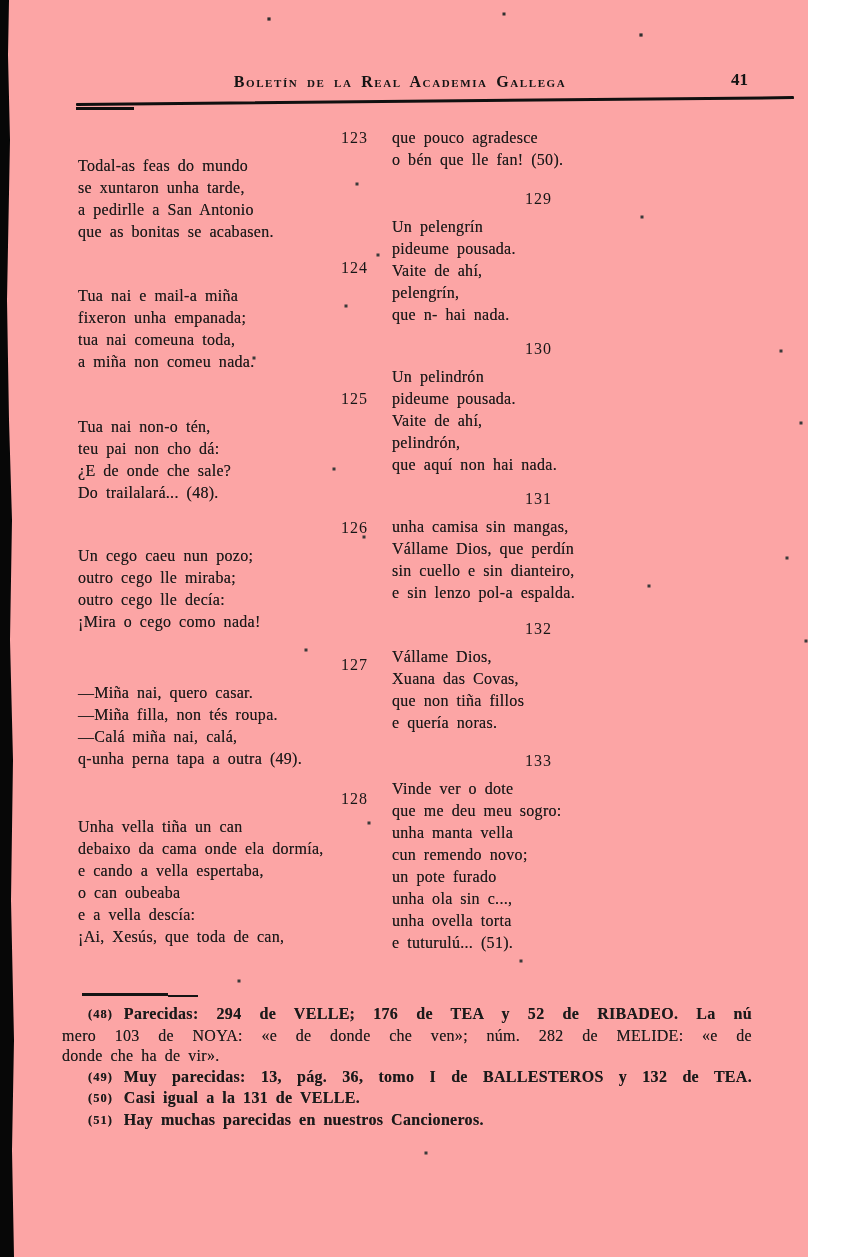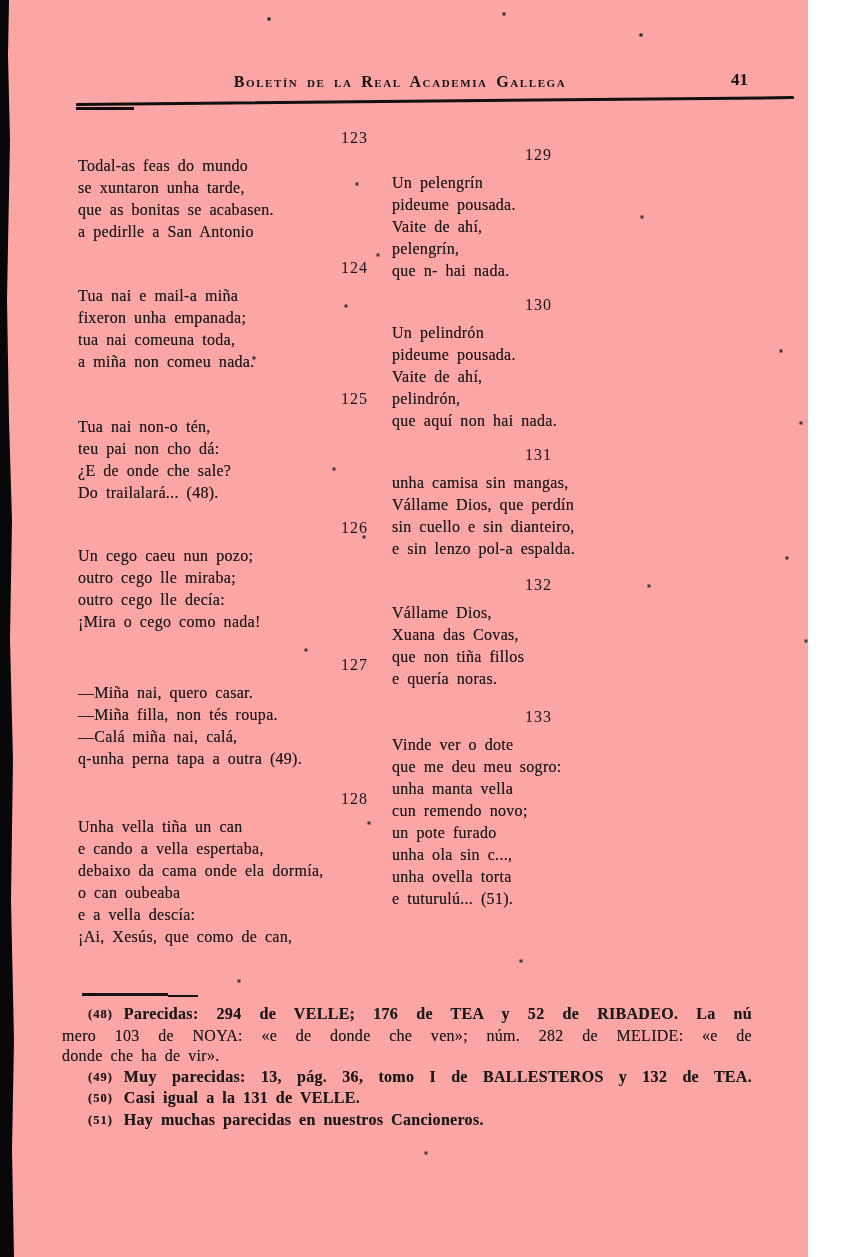--- a/index.html
+++ b/index.html
@@ -82,22 +82,22 @@
   <div class="header-title">Boletín de la Real Academia Gallega</div>
   <div class="page-number">41</div>
   <div class="header-rule"></div>
   <div class="header-rule-stub"></div>
 
   <div class="column column-left">
       <div class="verse" style="margin-top: 0px;">
         <div class="verse-number">123</div>
         <div class="verse-line">Todal-as feas do mundo</div>
         <div class="verse-line">se xuntaron unha tarde,</div>
+        <div class="verse-line">a pedirlle a San Antonio</div>
         <div class="verse-line">que as bonitas se acabasen.</div>
-        <div class="verse-line">a pedirlle a San Antonio</div>
       </div>
       <div class="verse" style="margin-top: 14px; font-family: Liberation Serif, serif;">
         <div class="verse-number">124</div>
         <div class="verse-line">Tua nai e mail-a miña</div>
         <div class="verse-line">fixeron unha empanada;</div>
         <div class="verse-line">tua nai comeuna toda,</div>
         <div class="verse-line">a miña non comeu nada.</div>
       </div>
       <div class="verse" style="margin-top: 15px;">
         <div class="verse-number">125</div>
@@ -116,28 +116,32 @@
       <div class="verse" style="margin-top: 21px;">
         <div class="verse-number">127</div>
         <div class="verse-line">—Miña nai, quero casar.</div>
         <div class="verse-line">—Miña filla, non tés roupa.</div>
         <div class="verse-line">—Calá miña nai, calá,</div>
         <div class="verse-line">q-unha perna tapa a outra (49).</div>
       </div>
       <div class="verse" style="margin-top: 18px;">
         <div class="verse-number">128</div>
         <div class="verse-line">Unha vella tiña un can</div>
+        <div class="verse-line">debaixo da cama onde ela dormía,</div>
         <div class="verse-line">e cando a vella espertaba,</div>
-        <div class="verse-line">debaixo da cama onde ela dormía,</div>
         <div class="verse-line">o can oubeaba</div>
         <div class="verse-line">e a vella descía:</div>
-        <div class="verse-line">¡Ai, Xesús, que como de can,</div>
+        <div class="verse-line">¡Ai, Xesús, que toda de can,</div>
       </div>
     </div>
   <div class="column column-right">
+      <div class="verse" style="margin-top: 0px;">
+        <div class="verse-line">que pouco agradesce</div>
+        <div class="verse-line">o bén que lle fan! (50).</div>
+      </div>
       <div class="verse" style="margin-top: 17px;">
         <div class="verse-number">129</div>
         <div class="verse-line">Un pelengrín</div>
         <div class="verse-line">pideume pousada.</div>
         <div class="verse-line">Vaite de ahí,</div>
         <div class="verse-line">pelengrín,</div>
         <div class="verse-line">que n- hai nada.</div>
       </div>
       <div class="verse" style="margin-top: 12px;">
         <div class="verse-number">130</div>

